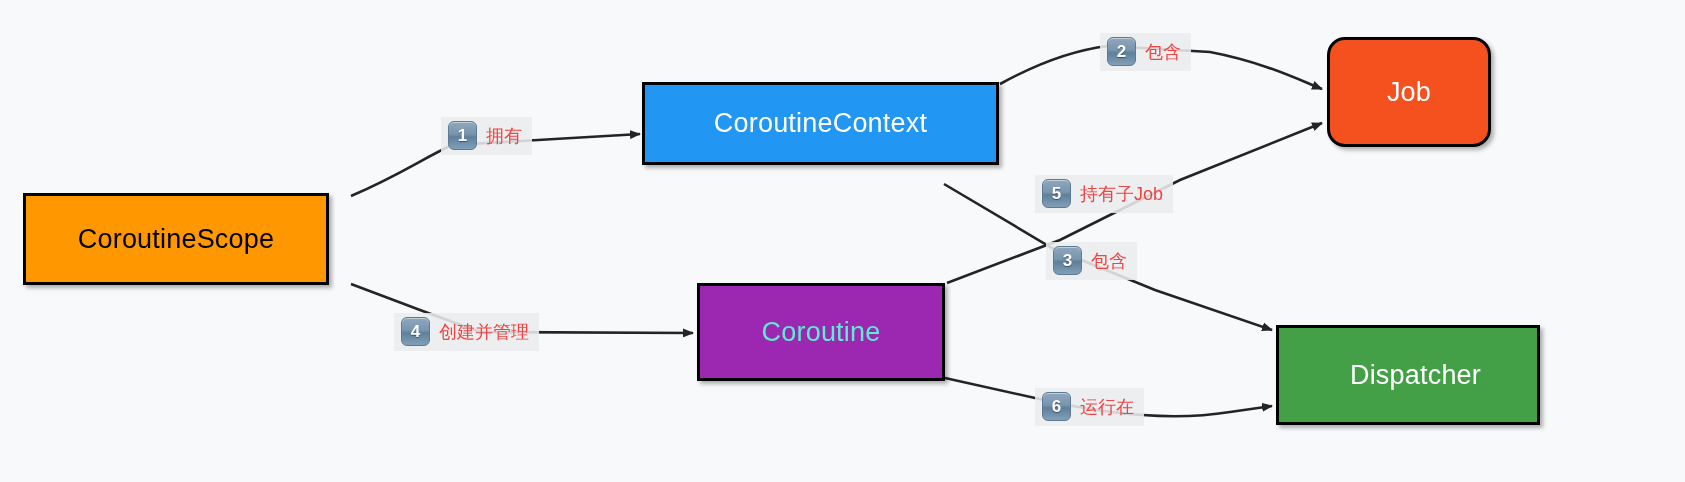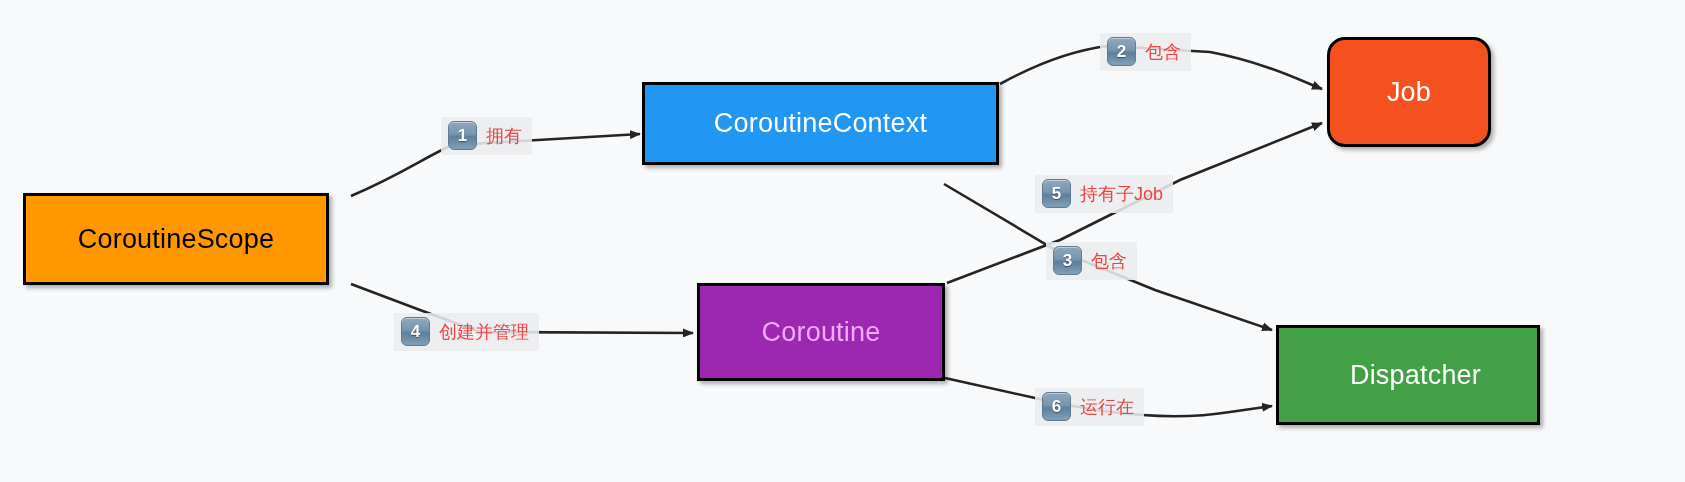--- a/index.html
+++ b/index.html
@@ -95,21 +95,21 @@
   </svg>
 
   <div id="nodes-layer">
       <div class="node-box" style="left: 23px; top: 193px; width: 306px; height: 92px; background: rgb(255, 152, 0);">
         <span class="node-label" style="color: rgb(0, 0, 0);">CoroutineScope</span>
       </div>
       <div class="node-box" style="left: 642px; top: 82px; width: 357px; height: 83px; background: rgb(33, 150, 243);">
         <span class="node-label" style="color: rgb(255, 255, 255);">CoroutineContext</span>
       </div>
       <div class="node-box" style="left: 697px; top: 283px; width: 248px; height: 98px; background: rgb(156, 39, 176);">
-        <span class="node-label" style="color: #f0abfc;">Coroutine</span>
+        <span class="node-label" style="color: #5eead4;">Coroutine</span>
       </div>
       <div class="node-box" style="left: 1327px; top: 37px; width: 164px; height: 110px; background: rgb(244, 81, 30); border-radius: 18px;">
         <span class="node-label" style="color: rgb(255, 255, 255);">Job</span>
       </div>
       <div class="node-box" style="left: 1276px; top: 325px; width: 264px; height: 100px; background: rgb(67, 160, 71); padding-left: 15px;">
         <span class="node-label" style="color: rgb(255, 255, 255);">Dispatcher</span>
       </div>
     </div>
   <div id="labels-layer">
       <div class="edge-label" style="left: 441px; top: 117px;">

